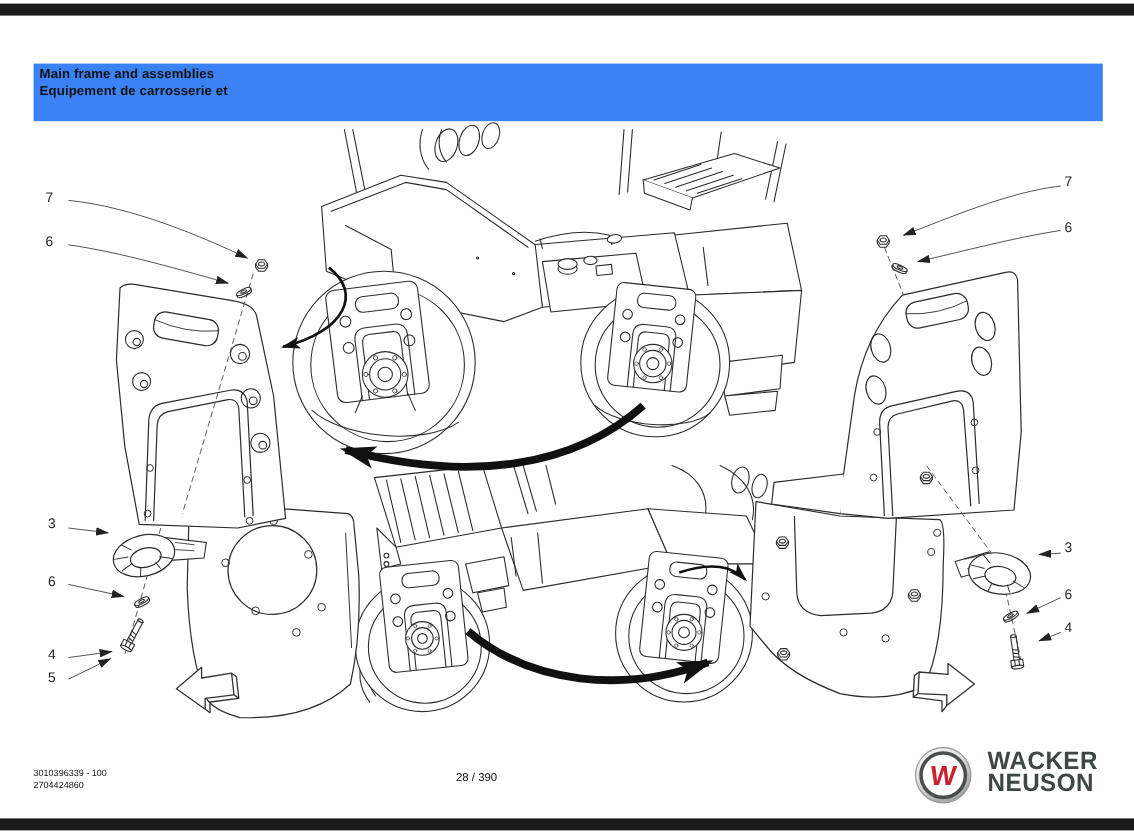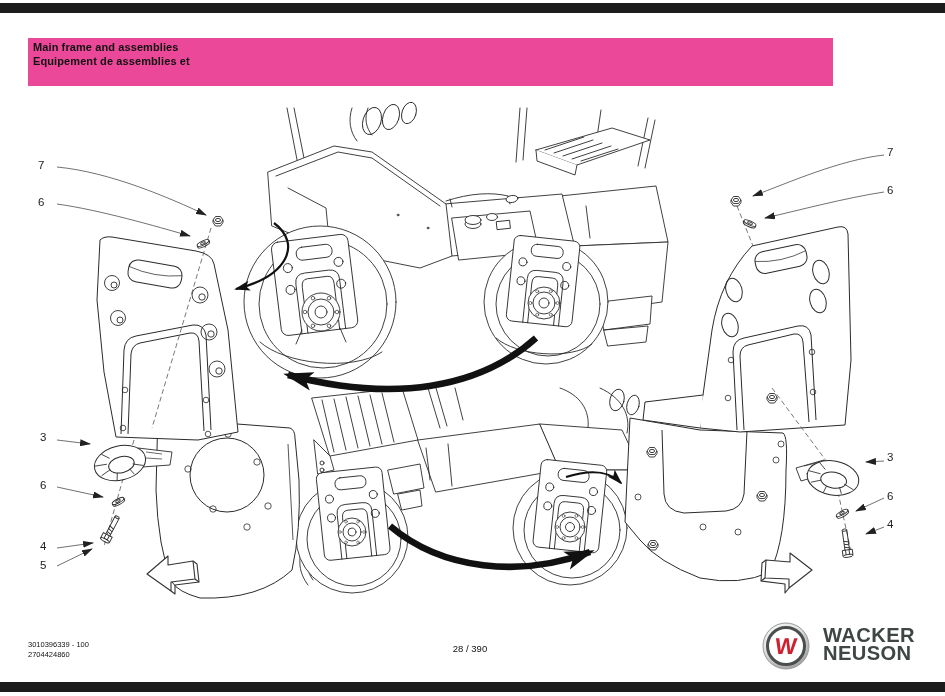--- a/index.html
+++ b/index.html
@@ -5,56 +5,56 @@
   html,body{margin:0;padding:0;}
   body{
     width:945px;height:696px;position:relative;background:#ffffff;
     font-family:"Liberation Sans","DejaVu Sans",sans-serif;
     overflow:hidden;color:#1a1a1a;
   }
   .bar{position:absolute;left:0;width:945px;height:10px;background:#1c1c1c;}
   #top-bar{top:3px;}
   #bottom-bar{top:682px;}
   #header-box{
-    position:absolute;left:28px;top:38px;width:805px;height:48px;
-    background:#ec4899;box-sizing:border-box;padding:3px 0 0 5px;
+    position:absolute;left:28px;top:53px;width:891px;height:48px;
+    background:#3b82f6;box-sizing:border-box;padding:3px 0 0 5px;
   }
   #header-box div{
     font-size:11px;font-weight:bold;line-height:13.5px;color:#111;
     letter-spacing:0.1px;
   }
   #diagram-svg{position:absolute;left:0;top:96px;}
   .callout{
     position:absolute;font-size:11.5px;color:#222;line-height:12px;
     font-weight:normal;
   }
   #doc-numbers{
     position:absolute;left:28px;top:640px;font-size:7.5px;line-height:9.5px;color:#111;
   }
   #page-indicator{
-    position:absolute;left:380px;top:643px;width:180px;text-align:center;
+    position:absolute;left:380px;top:643px;width:180px;text-align:left;
     font-size:9.5px;color:#111;
   }
   #logo{position:absolute;left:762px;top:620px;width:170px;height:52px;}
   #logo-badge{position:absolute;left:0;top:2px;width:48px;height:48px;}
   #logo-wordmark{
     position:absolute;left:61px;top:6px;color:#3e4743;font-weight:bold;
     font-size:21px;line-height:18px;letter-spacing:0.4px;
     transform:scaleX(0.96);transform-origin:left top;
   }
 </style>
 </head>
 <body>
 
 <div class="bar" id="top-bar"></div>
 <div class="bar" id="bottom-bar"></div>
 
 <div id="header-box">
   <div>Main frame and assemblies</div>
-  <div>Equipement de assemblies et</div>
+  <div>Equipement de carrosserie et</div>
 </div>
 
 <svg id="diagram-svg" width="945" height="530" viewBox="0 0 945 530">
   <defs>
     <marker id="mLeader" markerUnits="userSpaceOnUse" markerWidth="11" markerHeight="7" refX="10" refY="3.5" orient="auto">
         <path d="M0,0 L11,3.5 L0,7 Z" fill="#222"></path>
       </marker>
     <marker id="mMed" markerUnits="userSpaceOnUse" markerWidth="16" markerHeight="11" refX="14" refY="5.5" orient="auto">
         <path d="M0,0.5 L16,5.5 L0,10.5 L3.5,5.5 Z" fill="#111"></path>
       </marker>

